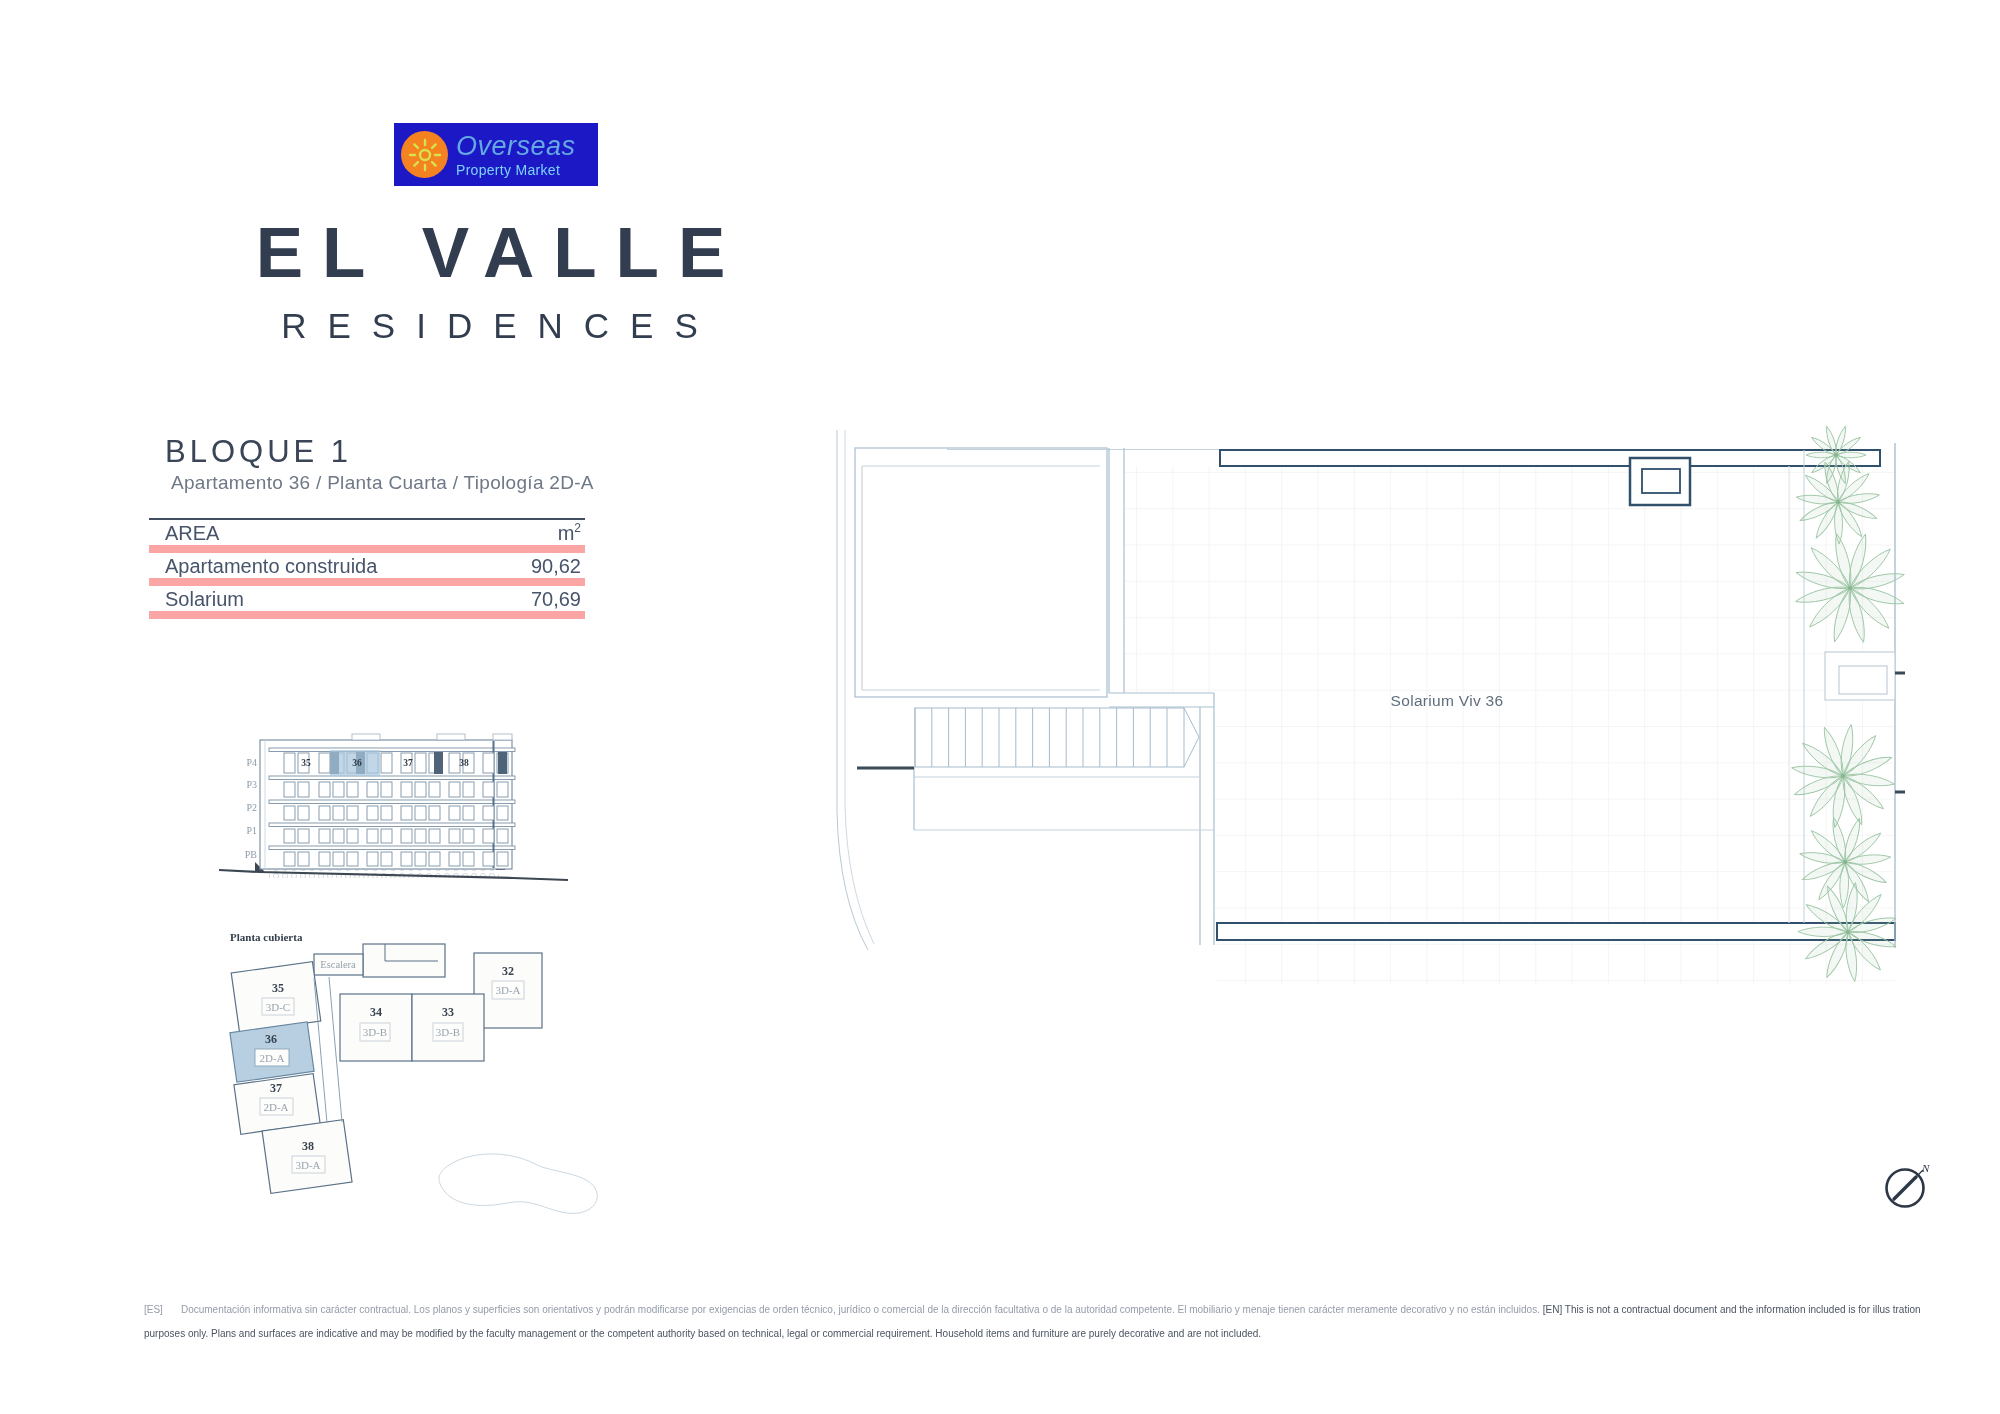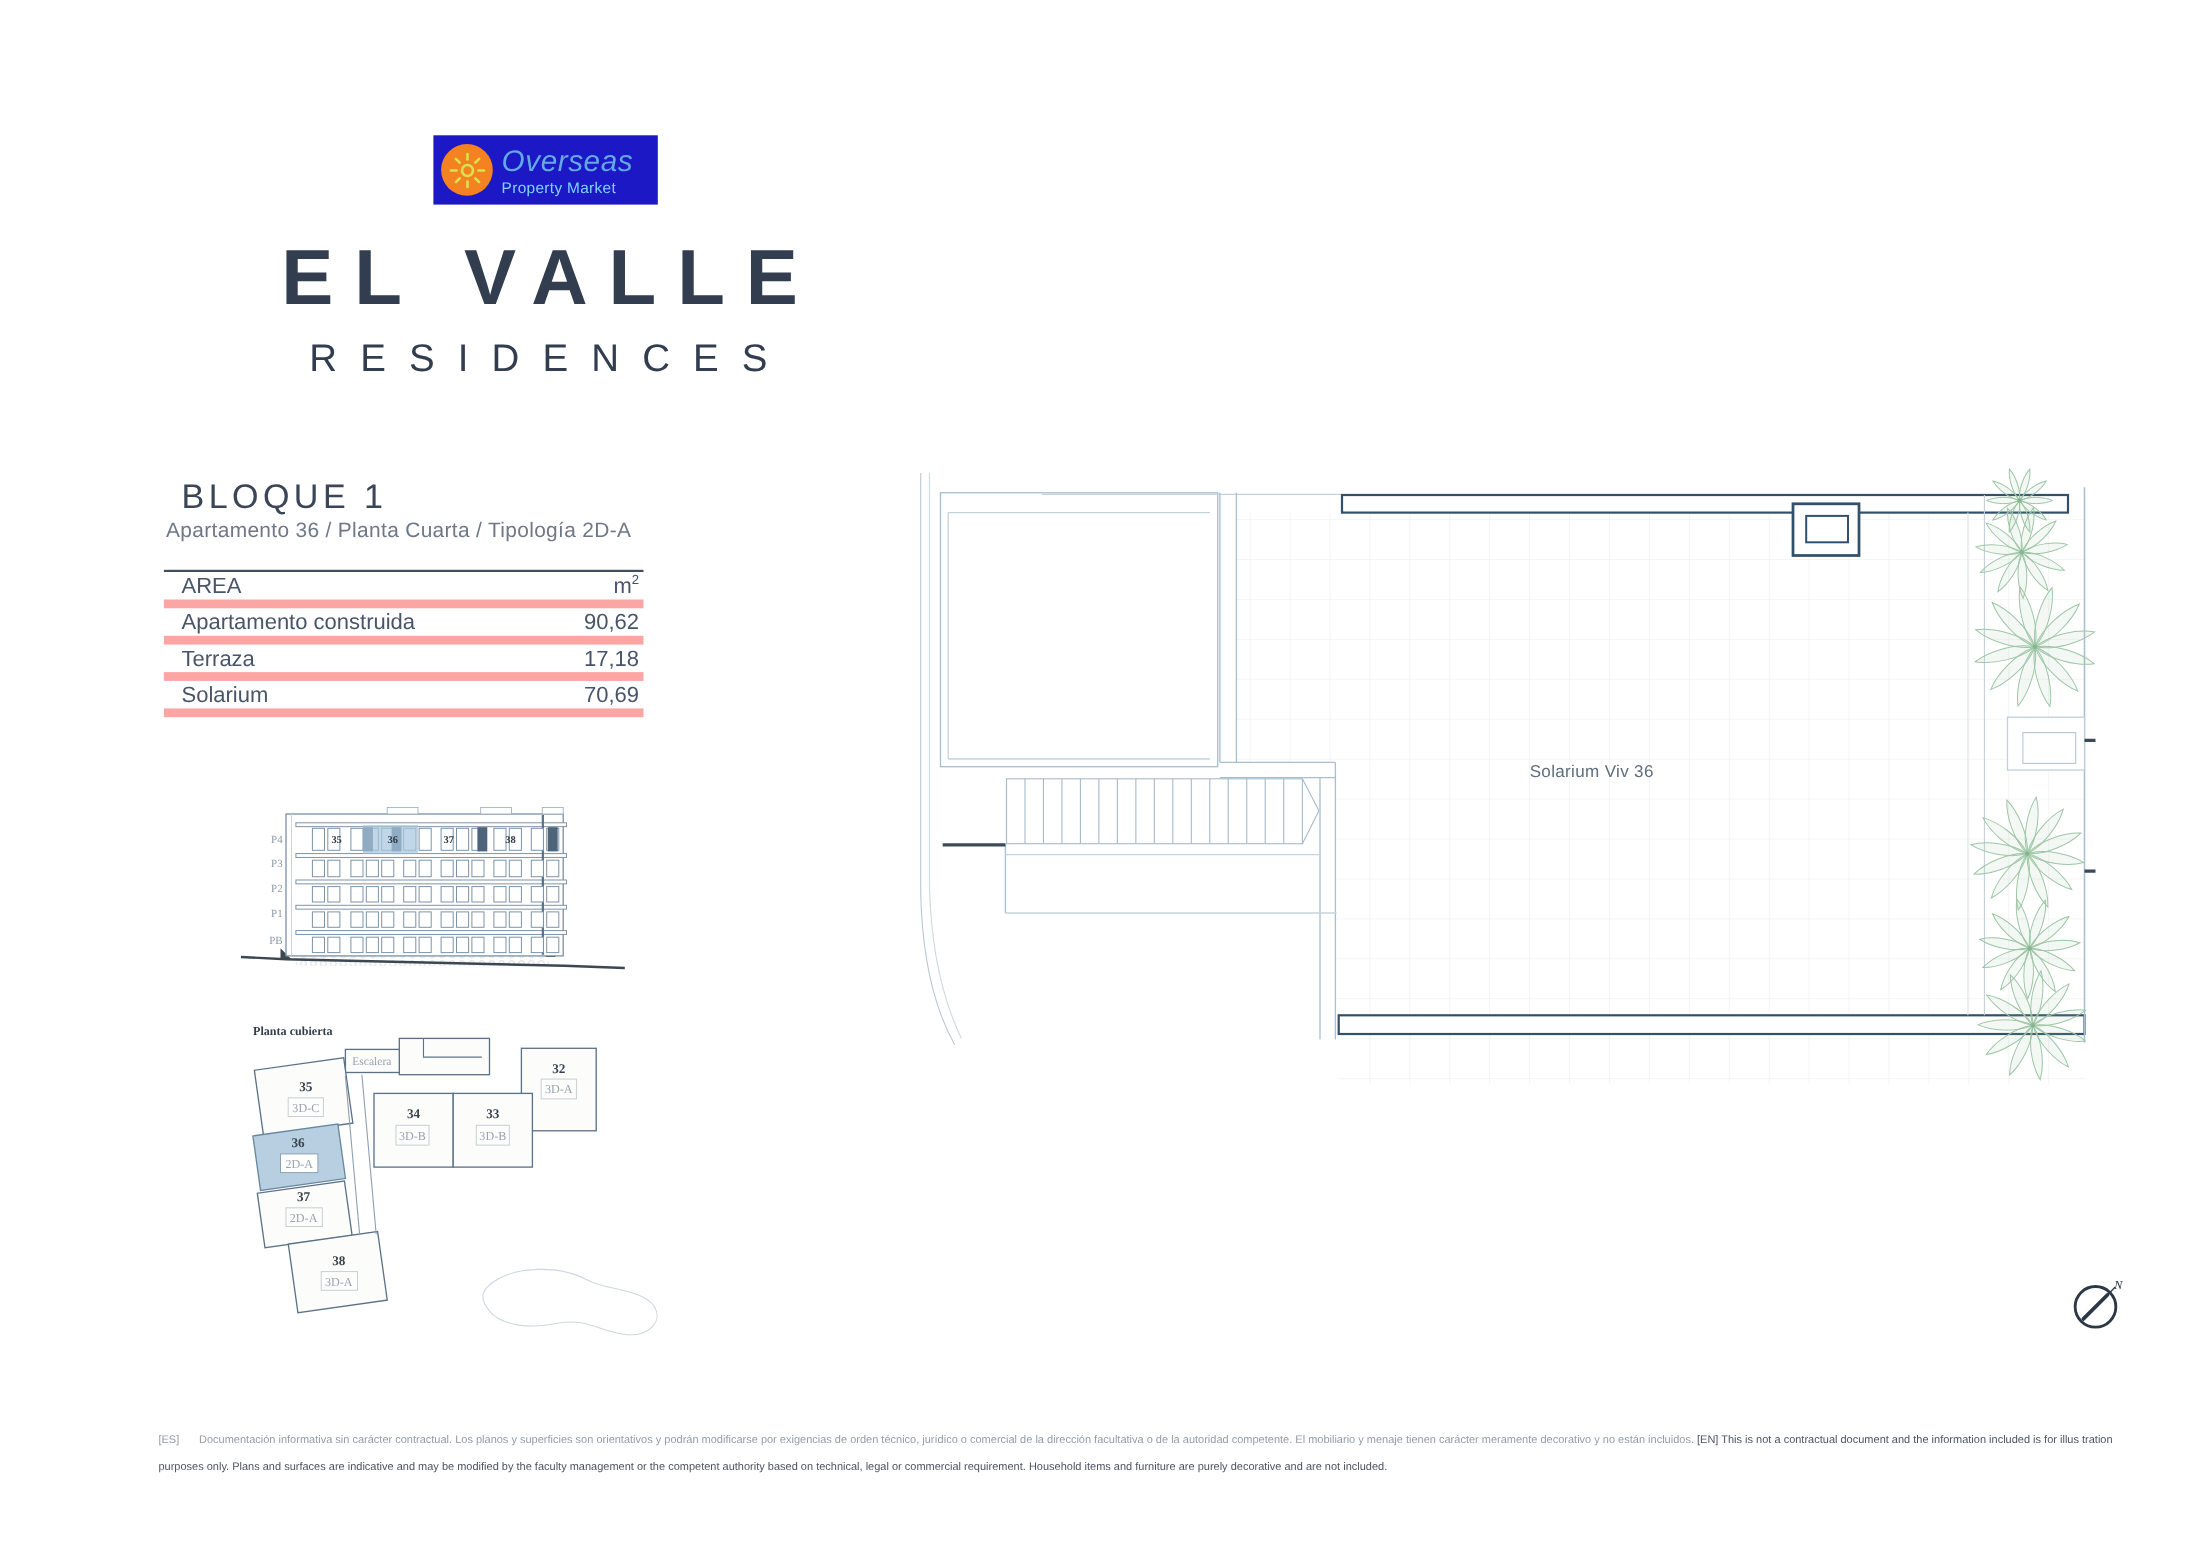--- a/index.html
+++ b/index.html
@@ -17,21 +17,21 @@
   .logo-tag{font-size:14px;color:#7dd3fc;margin-top:3px;letter-spacing:.3px;}
 
   
   .brand-title{left:160px;top:212px;width:586px;text-align:center;font-size:71px;font-weight:700;
                letter-spacing:19px;color:#323d4f;white-space:nowrap;}
   .brand-sub{left:160px;top:306px;width:586px;text-align:center;font-size:35px;font-weight:500;
              letter-spacing:21px;color:#323d4f;white-space:nowrap;}
 
   
   .block-title{left:118px;top:434px;font-size:31px;font-weight:500;letter-spacing:4px;color:#3a4657;}
-  .block-sub{left:104px;top:472px;font-size:19px;color:#6e7887;letter-spacing:.3px;}
+  .block-sub{left:124px;top:472px;font-size:19px;color:#6e7887;letter-spacing:.3px;}
 
   
   .area-table{left:102px;top:518px;width:436px;font-size:20px;color:#47546a;}
   .t-row{display:flex;justify-content:space-between;align-items:flex-end;height:33px;
          border-bottom:8px solid #fca5a5;padding:0 4px 0 16px;box-sizing:border-box;}
   .t-row.head{border-top:2px solid #414e61;height:35px;}
   sup{font-size:12px;}
 
   
   .footer{left:97px;top:1288px;width:1814px;font-size:10px;line-height:24px;color:#949ca9;}
@@ -75,24 +75,20 @@
   <div class="abs block-sub">Apartamento 36 / Planta Cuarta / Tipología 2D-A</div>
 
   <div class="abs area-table">
     <div class="t-row head">
       <span>AREA</span>
       <span><span>m</span><sup>2</sup></span>
     </div>
     <div class="t-row">
       <span>Apartamento construida</span>
       <span>90,62</span>
-    </div>
-    <div class="t-row">
-      <span>Terraza</span>
-      <span>17,18</span>
     </div>
     <div class="t-row">
       <span>Solarium</span>
       <span>70,69</span>
     </div>
   </div>
 
   <svg class="abs" style="left:168px;top:728px" width="357" height="162" viewBox="168 728 357 162">
     <defs>
       <pattern id="pebbles" width="9" height="8" patternUnits="userSpaceOnUse">

